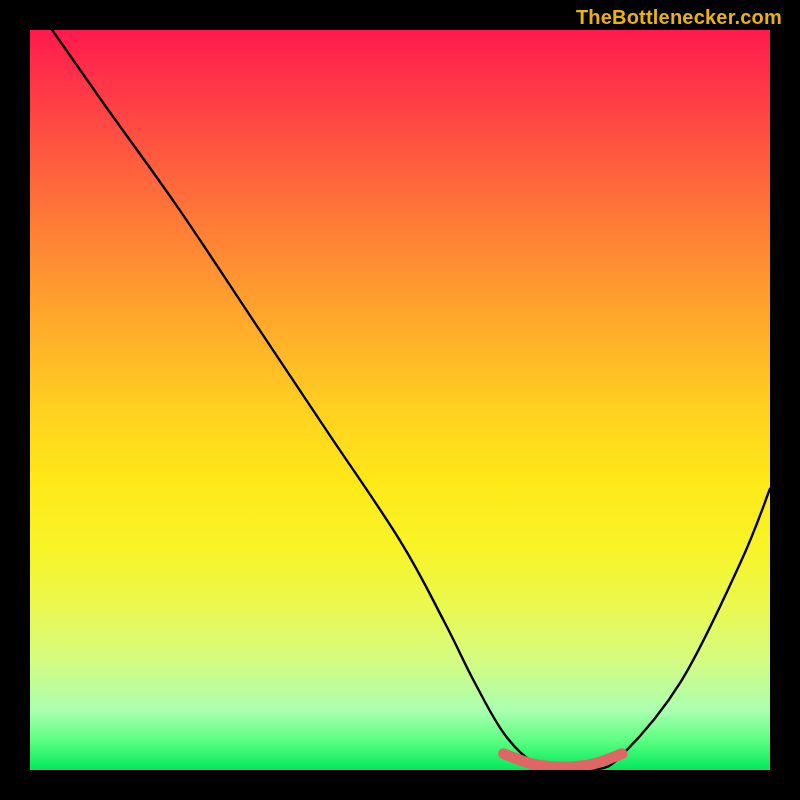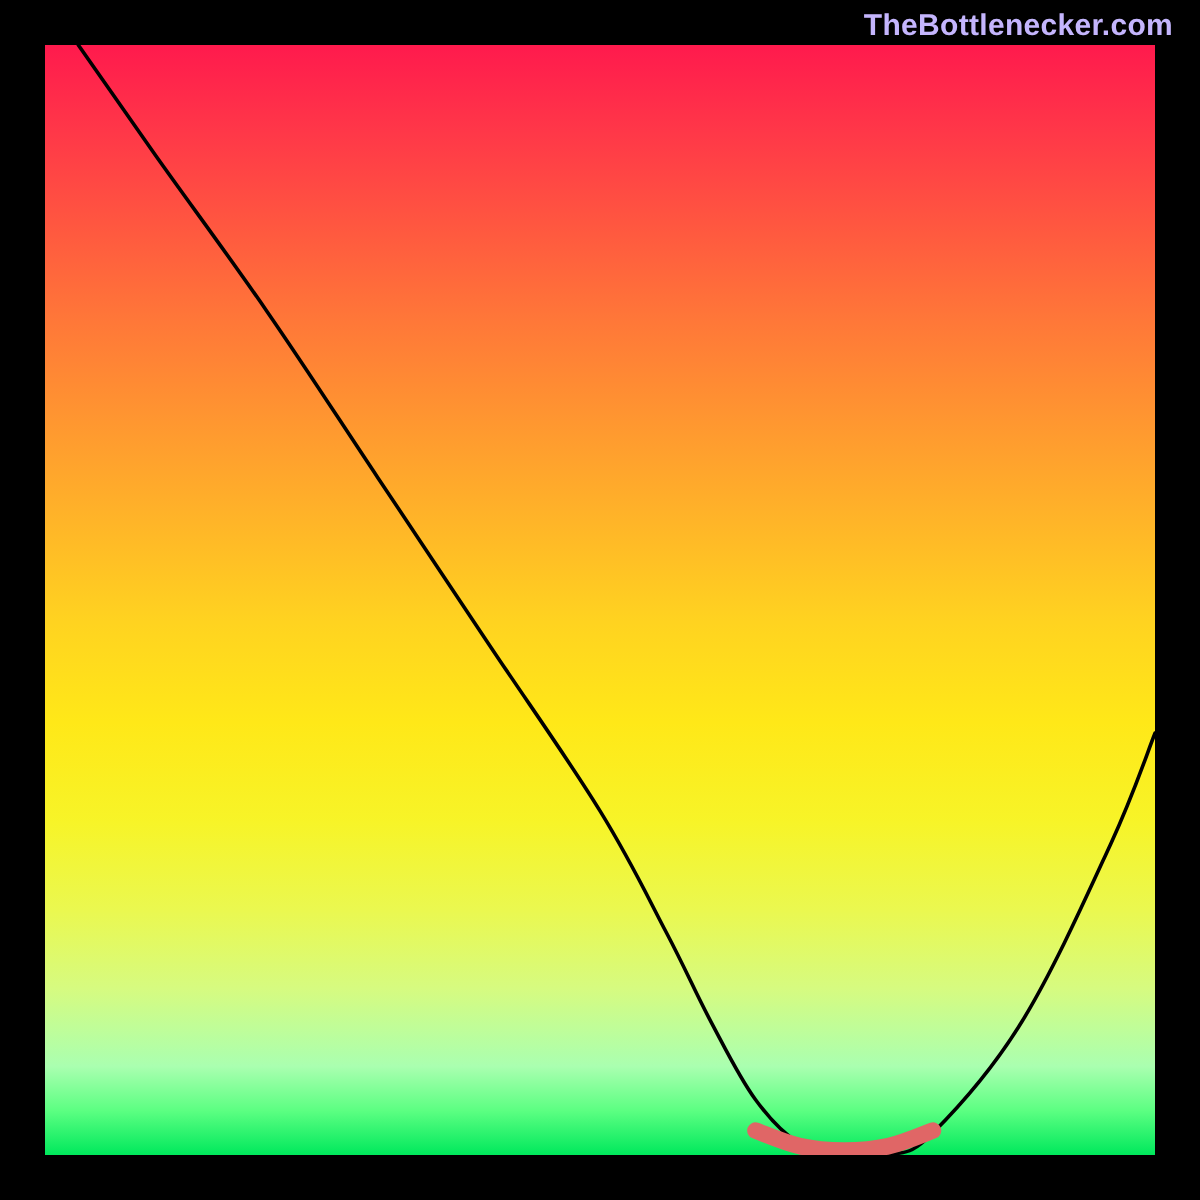--- a/index.html
+++ b/index.html
@@ -33,21 +33,21 @@
       #00e85c 100%
     );
   }
   .credit {
     position: absolute;
     top: 6px;
     right: 18px;
     font-family: Arial, Helvetica, sans-serif;
     font-size: 20px;
     font-weight: bold;
-    color: #c4b5fd;
+    color: #eab308;
     letter-spacing: 0.2px;
   }
   svg.curve {
     position: absolute;
     left: 0; top: 0;
     width: 740px; height: 740px;
   }
 </style>
 </head>
 <body>

